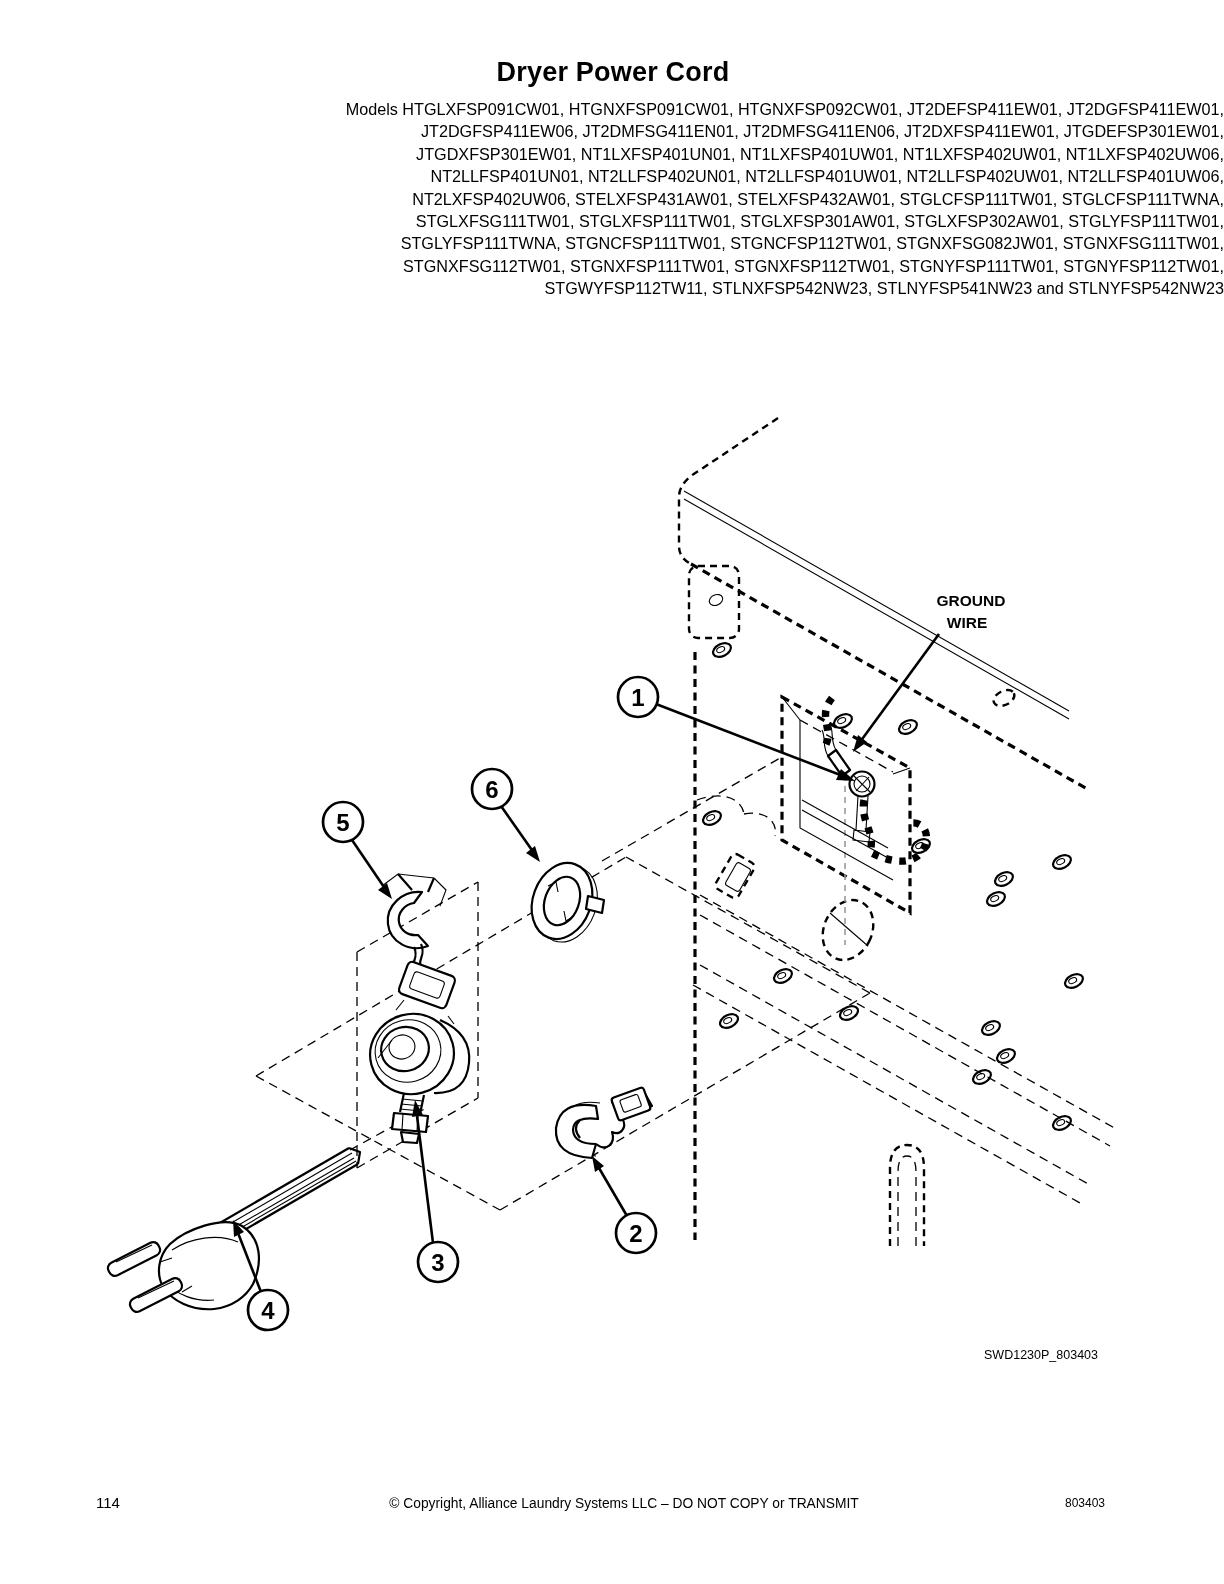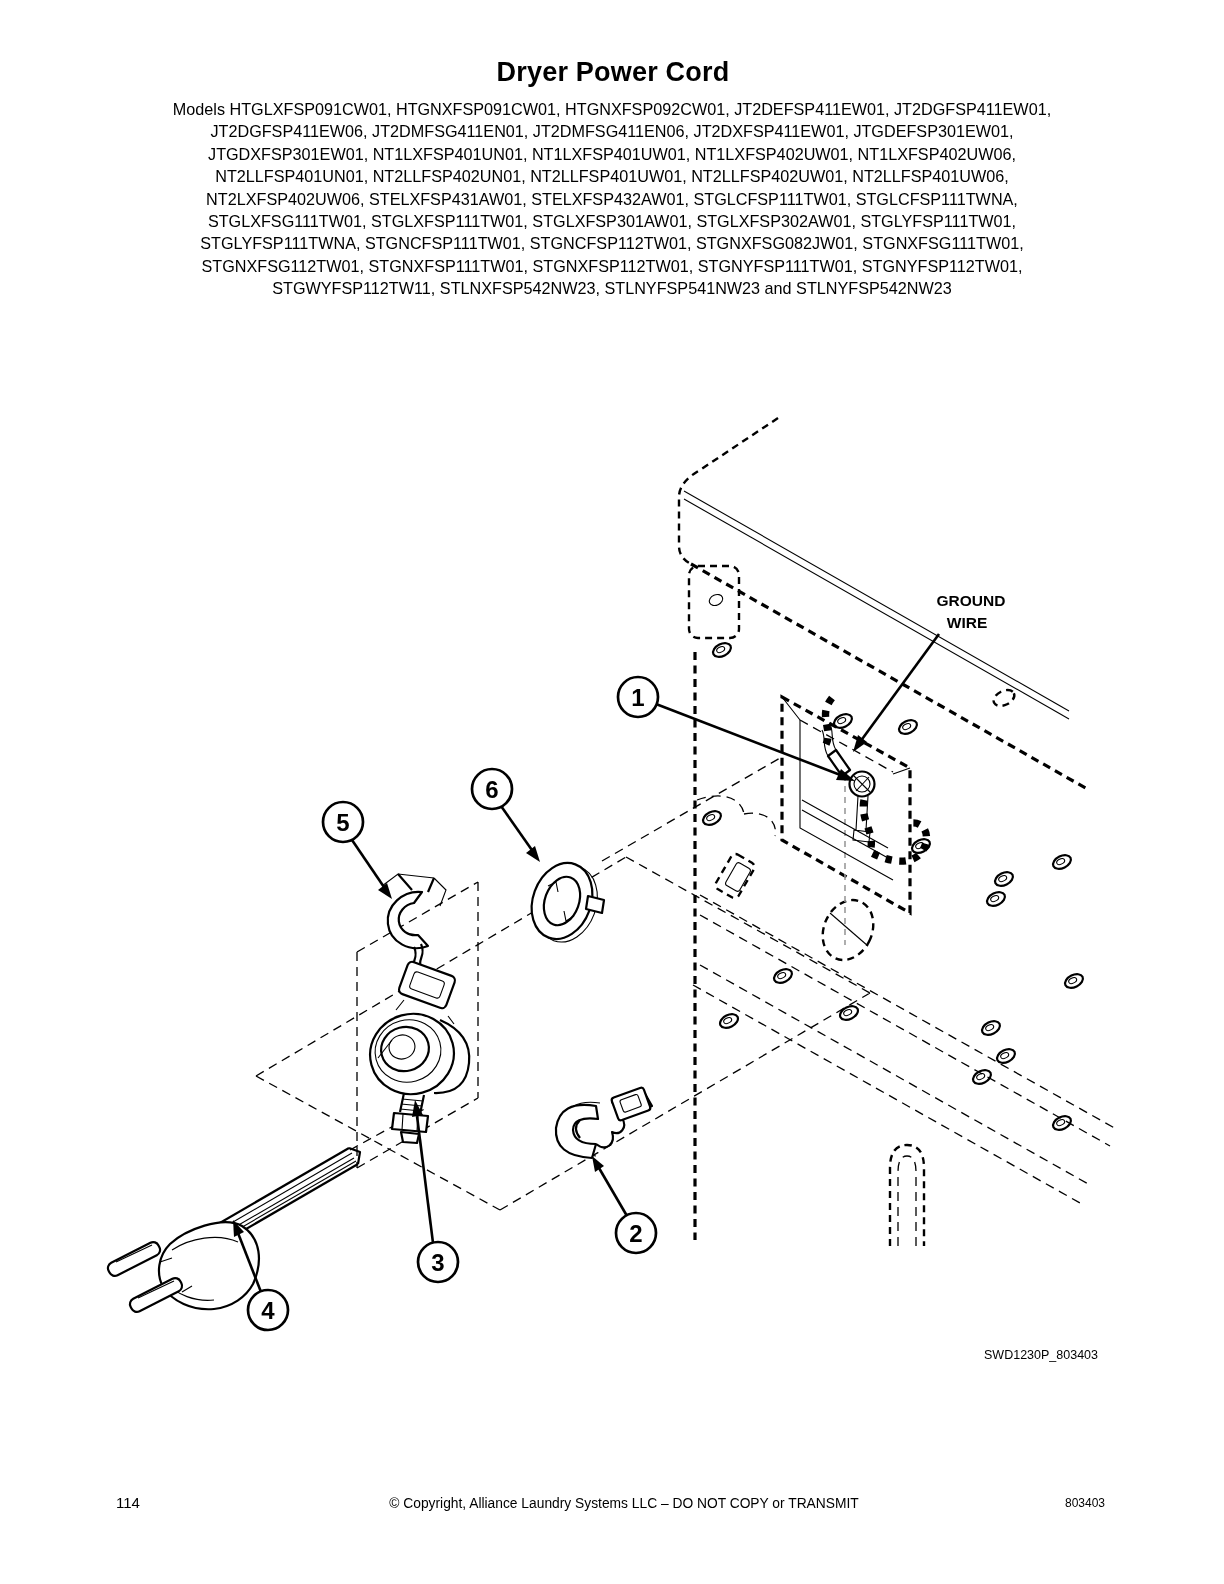--- a/index.html
+++ b/index.html
@@ -5,29 +5,29 @@
   html,body{margin:0;padding:0;background:#ffffff;}
   .page{
     position:relative;width:1224px;height:1584px;background:#ffffff;overflow:hidden;
     font-family:"Liberation Sans",sans-serif;color:#000;
   }
   .title{
     position:absolute;top:56px;left:0;width:100%;text-align:center;
     font-size:27px;font-weight:bold;letter-spacing:0.2px;margin:1px;
   }
   .models{
-    position:absolute;top:98px;left:0;width:100%;text-align:center;
+    position:absolute;top:98px;left:0;width:100%;text-align:right;
     font-size:16.2px;line-height:22.4px;font-weight:400;
   }
   .models div{white-space:nowrap;}
   .diagram-svg{position:absolute;top:0;left:0;}
   .footer{
     position:absolute;top:1494px;left:0;width:100%;font-size:14px;
   }
-  .footer .pageno{position:absolute;left:116px;top:0;font-size:15px;}
+  .footer .pageno{position:absolute;left:96px;top:0;font-size:15px;}
   .footer .copy{position:absolute;left:12px;width:100%;text-align:center;top:2px;font-size:13.8px;}
   .footer .docno{position:absolute;right:119px;top:2px;font-size:12px;}
 
   
   .ln{stroke:#000;stroke-width:2.2;fill:none;stroke-linejoin:round;}
   .lnf{stroke:#000;stroke-width:2.2;fill:#fff;stroke-linejoin:round;}
   .thin{stroke:#000;stroke-width:1.1;fill:none;}
   .bd{stroke:#000;stroke-width:3.2;fill:none;stroke-dasharray:8 5.5;}
   .d{stroke:#000;stroke-width:2.4;fill:none;stroke-dasharray:7 5;}
   .td{stroke:#000;stroke-width:1.3;fill:none;stroke-dasharray:9 6;}

